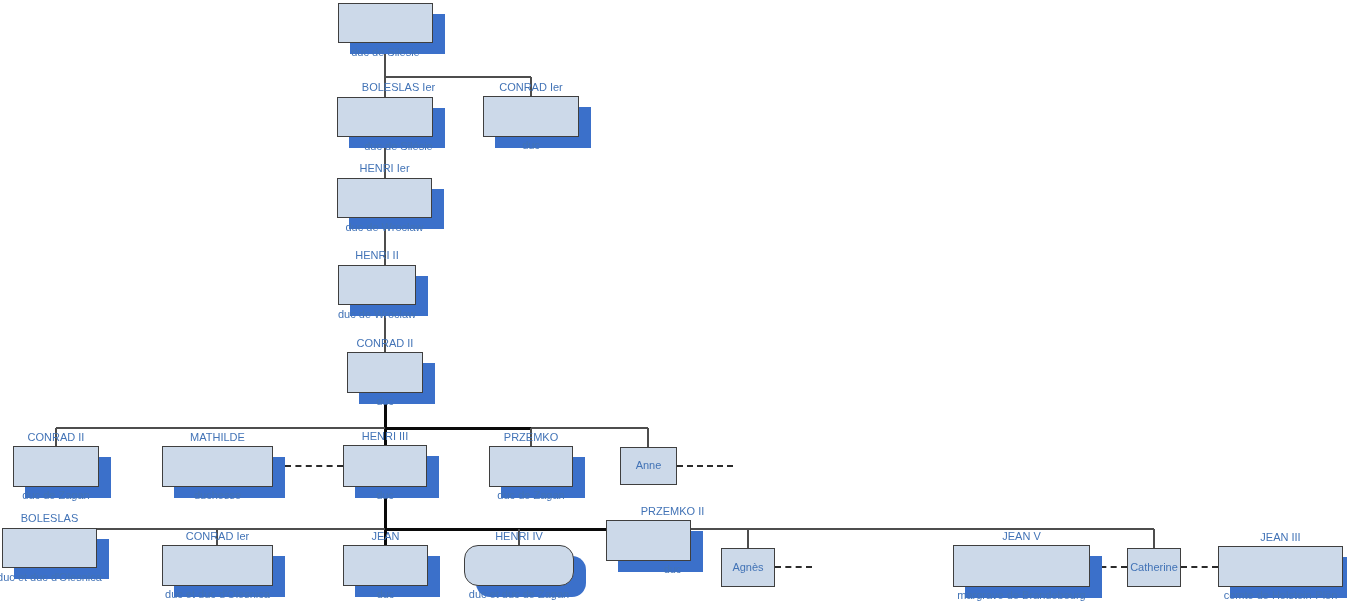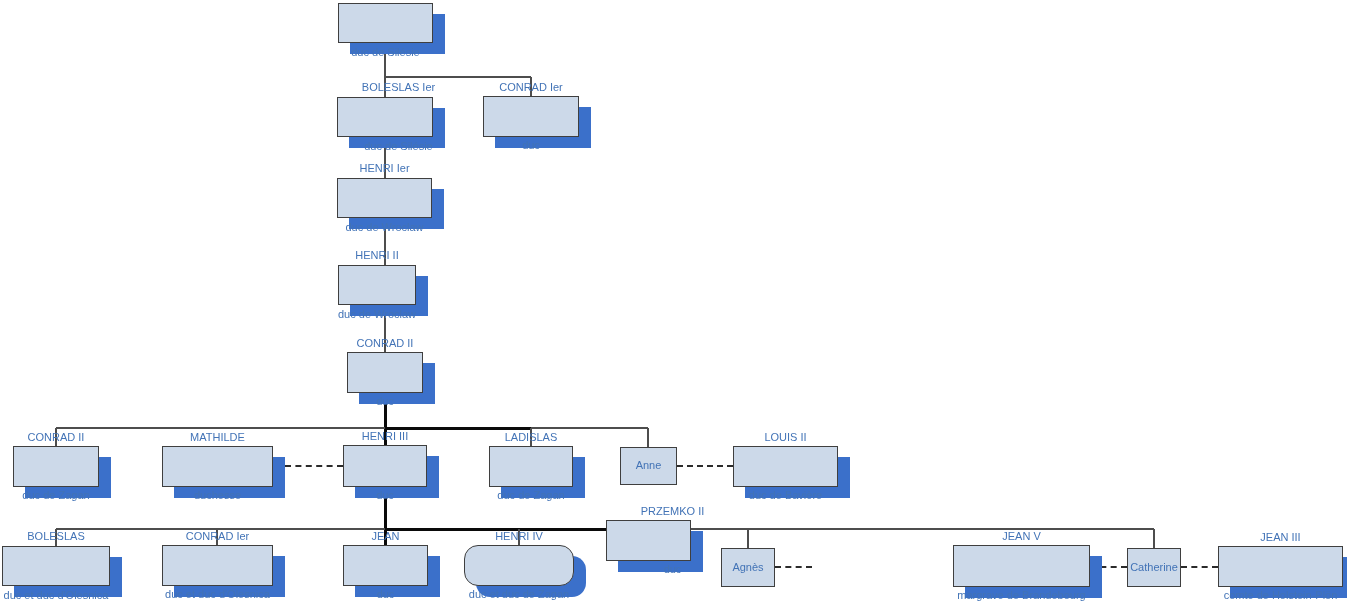--- a/index.html
+++ b/index.html
@@ -92,31 +92,27 @@
     </div>
     <div class="node shadow" style="left: 162px; top: 446px; width: 111px; height: 41px;">
       <span>MATHILDE</span>
       <span>duchesse</span>
     </div>
     <div class="node shadow" style="left: 343px; top: 445px; width: 84px; height: 42px;">
       <span>HENRI III</span>
       <span>duc</span>
     </div>
     <div class="node shadow" style="left: 489px; top: 446px; width: 84px; height: 41px;">
-      <span>LADISLAS</span>
+      <span>PRZEMKO</span>
       <span>duc de Zagan</span>
     </div>
     <div class="node" style="left: 620px; top: 447px; width: 57px; height: 38px;">
       <span>Anne</span>
     </div>
-    <div class="node shadow" style="left: 733px; top: 446px; width: 105px; height: 41px;">
-      <span>LOUIS II</span>
-      <span>duc de Bavière</span>
-    </div>
-    <div class="node shadow" style="left: 2px; top: 546px; width: 108px; height: 40px;">
+    <div class="node shadow" style="left: 2px; top: 528px; width: 95px; height: 40px;">
       <span>BOLESLAS</span>
       <span>duc et duc d'Olesnica</span>
     </div>
     <div class="node shadow" style="left: 162px; top: 545px; width: 111px; height: 41px;">
       <span>CONRAD Ier</span>
       <span>duc et duc d'Olesnica</span>
     </div>
     <div class="node shadow" style="left: 343px; top: 545px; width: 85px; height: 41px;">
       <span>JEAN</span>
       <span>duc</span>

